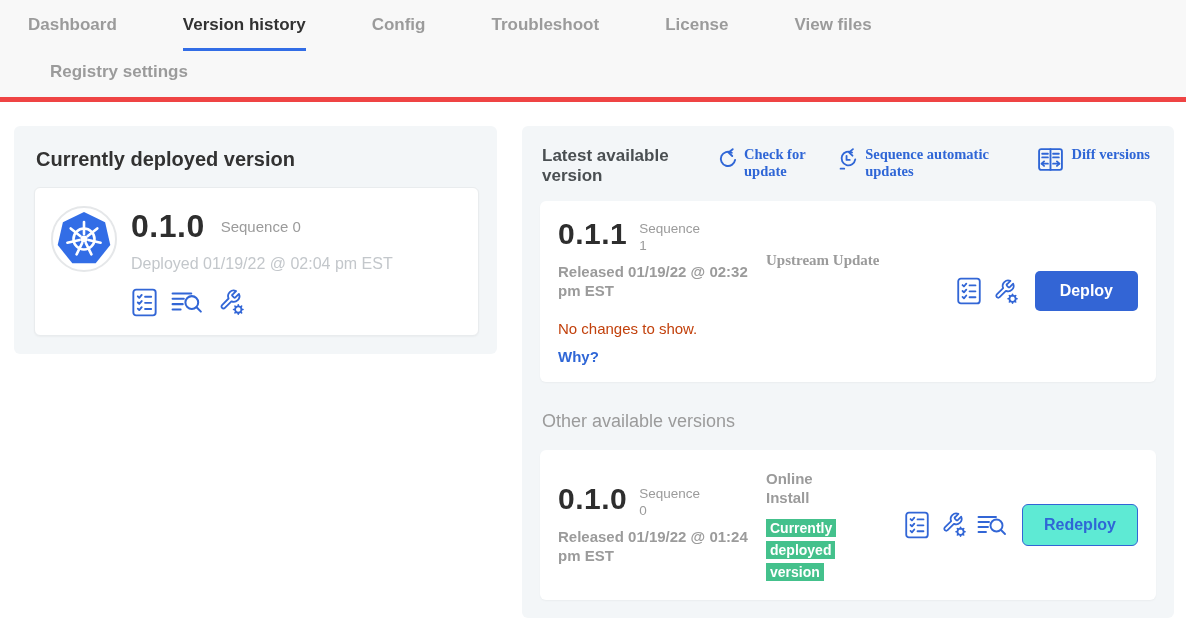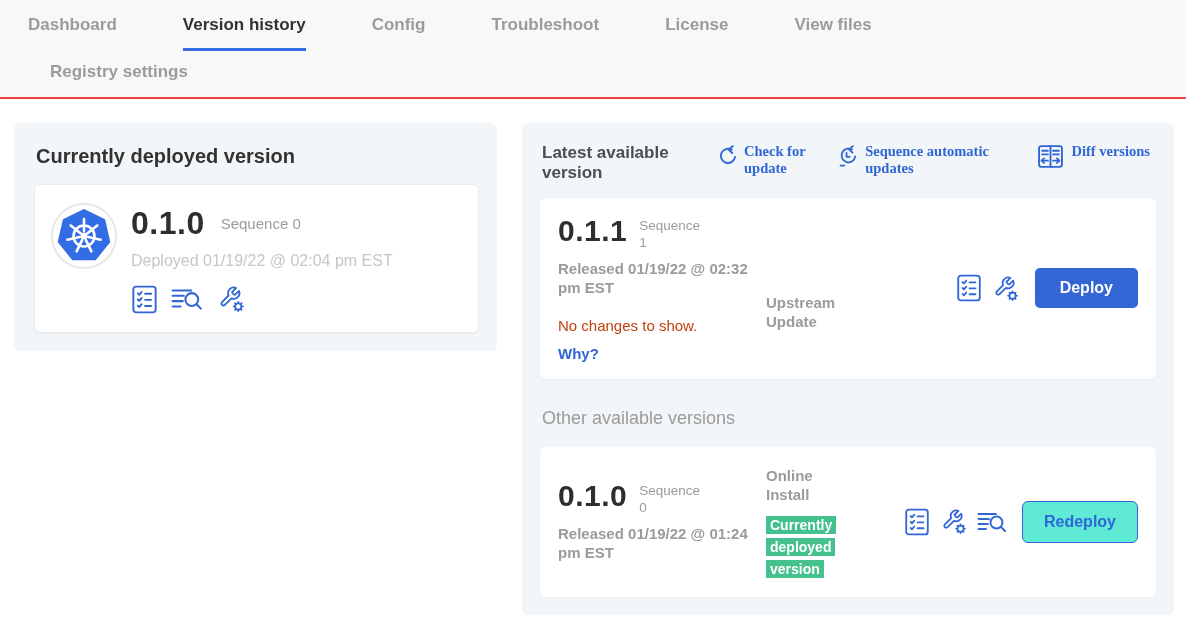--- a/index.html
+++ b/index.html
@@ -4,21 +4,21 @@
 <style>
   * { box-sizing: border-box; }
   html,body { margin:0; padding:0; }
   body {
     width:1186px; height:640px; overflow:hidden;
     background:#ffffff;
     font-family:"Liberation Sans", sans-serif;
     color:#323232;
   }
   
-  .nav { background:#f8f8f8; border-bottom:2px solid #ef4444; padding-left:28px; }
+  .nav { background:#f8f8f8; border-bottom:5px solid #ef4444; padding-left:28px; }
   .nav-row1 { display:flex; gap:66px; padding-top:15px; }
   .nav-tab {
     font-size:17px; font-weight:bold; color:#9b9b9b;
     padding-bottom:13px; border-bottom:3px solid transparent;
     cursor:pointer; white-space:nowrap;
   }
   .nav-tab.active { color:#323232; border-bottom-color:#326de6; }
   .nav-row2 { padding:11px 0 15px 22px; }
   
   .main { display:flex; align-items:flex-start; gap:25px; padding:24px 12px 0 14px; }
@@ -53,21 +53,21 @@
     box-shadow:0 1px 2px rgba(0,0,0,0.04);
   }
   .vc-left { width:208px; flex:none; }
   .vc-version-row { display:flex; gap:12px; align-items:flex-start; }
   .vc-version { font-size:30px; font-weight:bold; color:#2e2e2e; line-height:1.05; letter-spacing:0.5px; }
   .vc-seq { width:72px; font-size:13.5px; color:#9b9b9b; line-height:1.25; padding-top:3px; }
   .vc-released { margin-top:7px; width:192px; font-size:15px; font-weight:bold; color:#9b9b9b; line-height:1.3; }
   .vc-nochanges { margin-top:19px; font-size:15px; color:#c2410c; }
   .vc-why { margin-top:11px; font-size:15px; font-weight:bold; color:#2f66d6; cursor:pointer; }
   .vc-type { width:120px; flex:none; font-size:15px; font-weight:bold; color:#9b9b9b; line-height:1.3; }
-  .vc-type.offset { align-self:flex-start; margin-top:78px; }
+  .vc-type.offset { align-self:flex-start; margin-top:33px;font-family:Liberation Serif, serif; }
   .vc-type.top { align-self:flex-start; margin-top:2px; }
   .badge-wrap { width:80px; margin-top:9px; line-height:21px; }
   .green-badge {
     display:inline; background:#44c18c; color:#fff; font-weight:bold; font-size:14px;
     padding:1px 4px; -webkit-box-decoration-break:clone; box-decoration-break:clone;
   }
   .vc-actions { margin-left:auto; display:flex; align-items:center; gap:9px; }
   .btn-primary {
     background:#3365d5; color:#fff; border:none; border-radius:5px;
     font-family:"Liberation Sans",sans-serif; font-size:16px; font-weight:bold;

